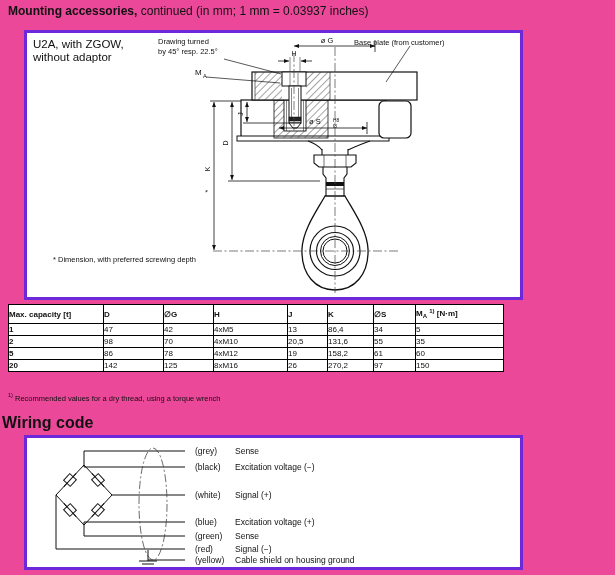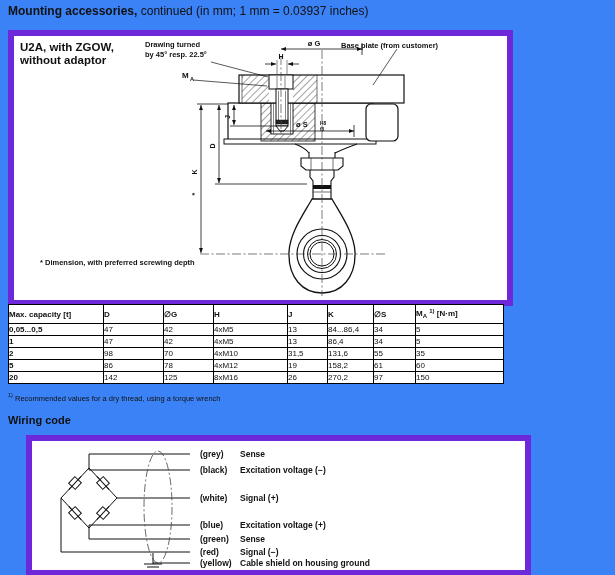--- a/index.html
+++ b/index.html
@@ -1,37 +1,37 @@
 <!DOCTYPE html>
 <html><head>
 <meta charset="utf-8">
 <style>
   html,body{margin:0;padding:0;background:#fff;}
   body{font-family:"Liberation Sans",sans-serif;color:#111;}
-  #page{position:relative;width:615px;height:575px;background:#3b82f6;overflow:hidden;}
+  #page{position:relative;width:615px;height:575px;background:#ec4899;overflow:hidden;}
   .title{position:absolute;left:8px;top:4px;font-size:12px;white-space:nowrap;}
   .title b{font-weight:bold;}
-  .panel{position:absolute;left:8px;border:6px solid #6d28d9;background:#fff;font-weight:bold;}
+  .panel{position:absolute;left:24px;border:3px solid #6d28d9;background:#fff;}
   #drawPanel{top:30px;width:493px;height:264px;}
-  #wirePanel{top:435px;width:493px;height:129px;margin-left:18px;}
+  #wirePanel{top:435px;width:493px;height:129px;}
   svg{display:block;}
   svg text{font-family:"Liberation Sans",sans-serif;fill:#111;}
   .t75{font-size:7.5px;} .t70{font-size:7px;} .t48{font-size:4.8px;}
   .t55{font-size:5.5px;} .t80{font-size:8px;} .t11{font-size:11.5px;}
   .t85{font-size:8.5px;}
   table{position:absolute;left:8px;top:304px;border-collapse:collapse;table-layout:fixed;width:495px;background:#fff;}
   th,td{border:1px solid #000;text-align:left;padding:0;font-size:8px;height:11px;line-height:11px;overflow:hidden;white-space:nowrap;}
   th{font-weight:bold;height:13px;line-height:13px;}
   td:first-child{font-weight:bold;}
   table{border:1.5px solid #000;}
   sub.sm{font-size:6px;vertical-align:-2px;}
   sup.sm{font-size:6px;vertical-align:3px;}
   .tfoot{position:absolute;left:8px;top:392px;font-size:7.5px;}
   .tfoot sup{font-size:5.5px;}
-  .whead{position:absolute;left:8px;top:414px;font-size:11px;font-weight:bold;}
+  .whead{position:absolute;left:2px;top:414px;font-size:16px;font-weight:bold;}
 </style>
 </head>
 <body>
 
 <div id="page">
 
   <div class="title">
     <b>Mounting accessories,</b><span> continued (in mm; 1 mm = 0.03937 inches)</span>
   </div>
 
@@ -165,45 +165,35 @@
         <th>∅G</th>
         <th>H</th>
         <th>J</th>
         <th>K</th>
         <th>∅S</th>
         <th><span>M</span><sub class="sm">A</sub>&nbsp;<sup class="sm">1)</sup> <span>[N·m]</span></th>
       </tr>
     </thead>
     <tbody>
       <tr>
-        <td>0,05...0,5</td>
-          <td>47</td>
-          <td>42</td>
-          <td>4xM5</td>
-          <td>13</td>
-          <td>84...86,4</td>
-          <td>34</td>
-          <td>5</td>
-      </tr>
-      <tr>
         <td>1</td>
           <td>47</td>
           <td>42</td>
           <td>4xM5</td>
           <td>13</td>
           <td>86,4</td>
           <td>34</td>
           <td>5</td>
       </tr>
       <tr>
         <td>2</td>
           <td>98</td>
           <td>70</td>
           <td>4xM10</td>
-          <td>31,5</td>
+          <td>20,5</td>
           <td>131,6</td>
           <td>55</td>
           <td>35</td>
       </tr>
       <tr>
         <td>5</td>
           <td>86</td>
           <td>78</td>
           <td>4xM12</td>
           <td>19</td>

